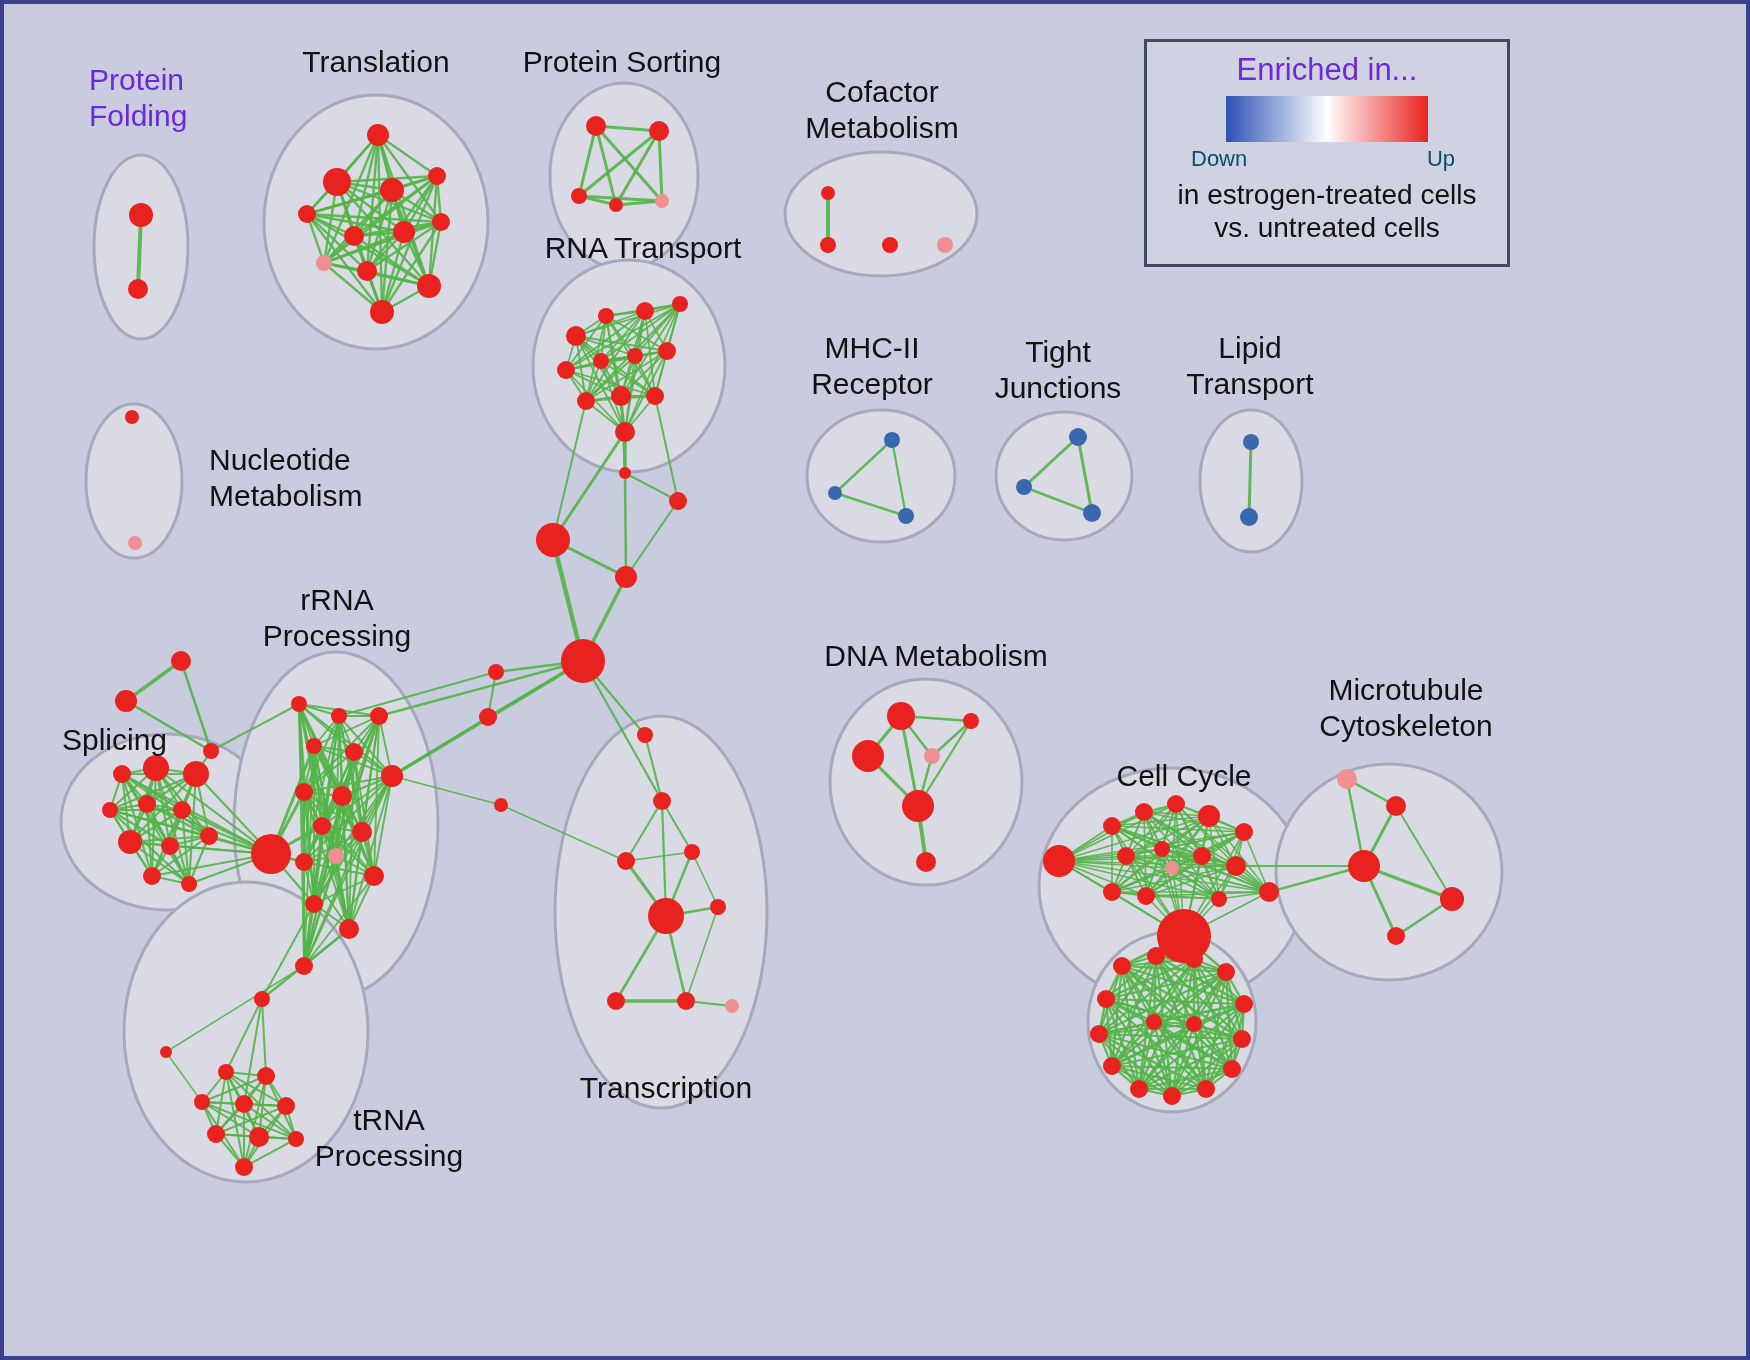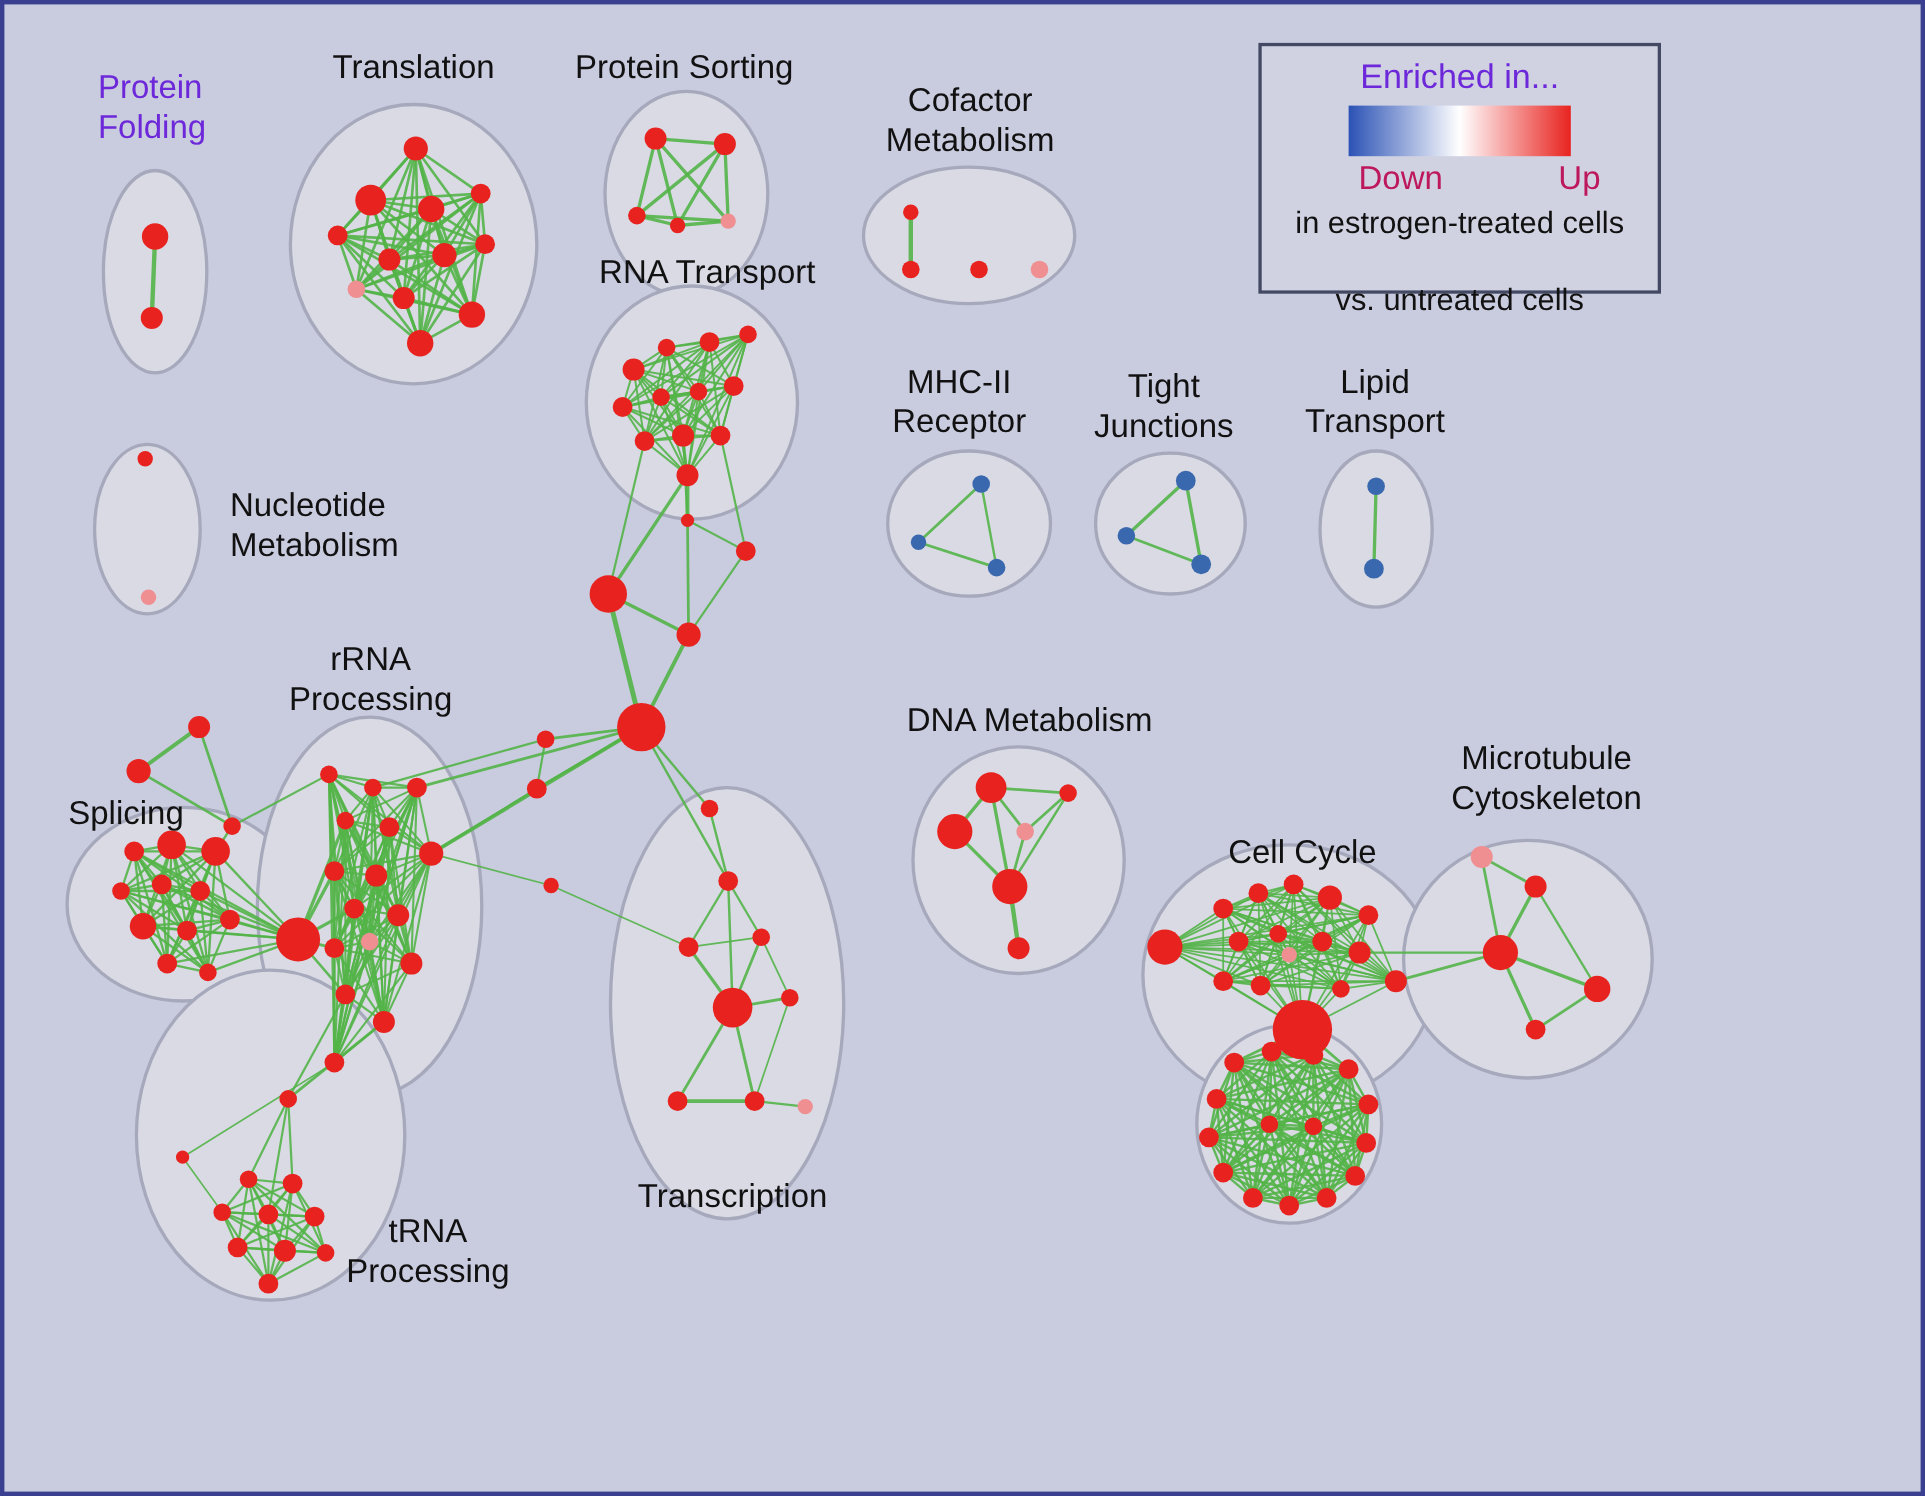--- a/index.html
+++ b/index.html
@@ -8,22 +8,22 @@
           box-sizing:border-box;overflow:hidden;font-family:"Liberation Sans",sans-serif;}
   #network{position:absolute;left:0;top:0;}
   #labels{position:absolute;left:0;top:0;width:100%;height:100%;pointer-events:none;}
   .cluster-label{position:absolute;font-size:30px;line-height:36px;color:#111;white-space:pre;}
   .cluster-label.centered{transform:translateX(-50%);text-align:center;}
   .legend{position:absolute;left:1140px;top:35px;width:366px;height:228px;
           border:3px solid #434863;box-sizing:border-box;background:#d0d2e2;text-align:center;}
   .legend-title{font-size:31px;color:#6d28d9;margin-top:10px;}
   .legend-gradient{width:202px;height:46px;margin:8px auto 4px auto;}
   .legend-ends{display:flex;justify-content:space-between;padding:0 52px 0 44px;
-               font-size:30px;color:#be185d;margin-left:44px;}
-  .legend-caption{font-size:28px;color:#111;line-height:33px;margin-top:37px;}
+               font-size:22px;color:#0c4a6e;}
+  .legend-caption{font-size:28px;color:#111;line-height:33px;}
   .legend-caption.first{margin-top:6px;text-align:center;}
 </style>
 </head>
 <body>
 
 <div class="figure" id="figure" style="background: rgb(201, 203, 223); border-color: rgb(58, 63, 143);">
   <svg id="network" width="1750" height="1360">
       <g>
         <ellipse cx="137" cy="243" rx="47" ry="92" fill="#d9dae3" stroke="#a6a8bc" stroke-width="3"></ellipse>
         <ellipse cx="372" cy="218" rx="112" ry="127" fill="#d9dae3" stroke="#a6a8bc" stroke-width="3"></ellipse>

